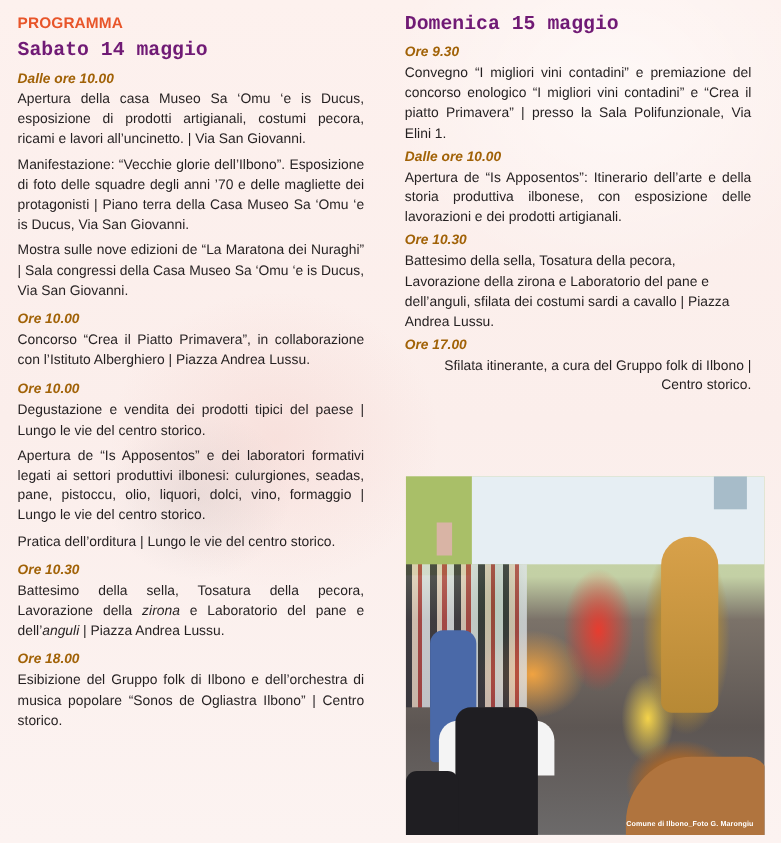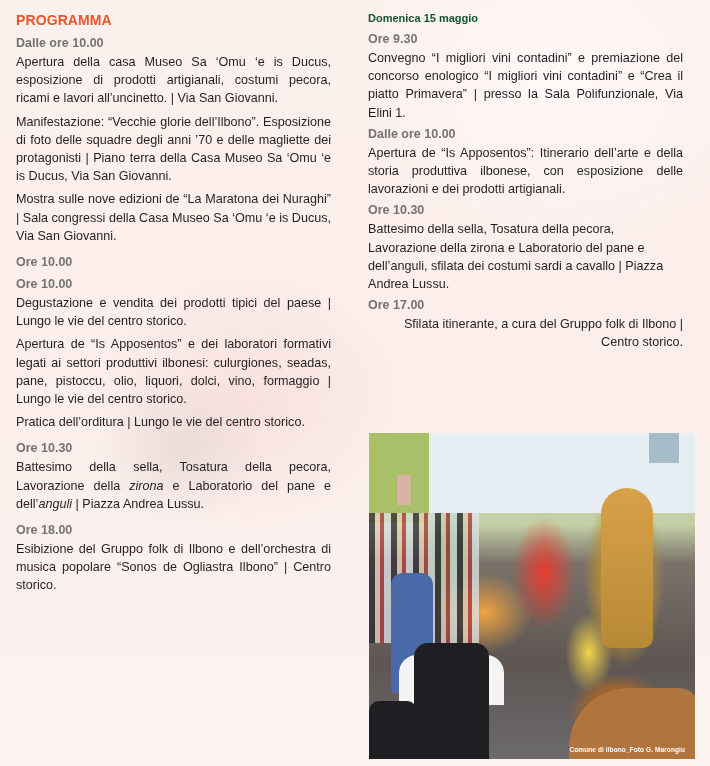--- a/index.html
+++ b/index.html
@@ -14,22 +14,22 @@
     background:
       radial-gradient(ellipse 120px 110px at 180px 450px, rgba(180,170,170,0.22), rgba(255,255,255,0) 70%),
       radial-gradient(ellipse 200px 180px at 250px 400px, rgba(235,170,160,0.20), rgba(255,255,255,0) 75%),
       radial-gradient(ellipse 260px 220px at 560px 80px, rgba(255,255,255,0.55), rgba(255,255,255,0) 80%),
       linear-gradient(180deg, #fdf1ee 0%, #fbeeeb 50%, #fcf3f1 100%);
   }
   .col { position:absolute; top:12px; }
   .col-left { left:16px; width:327px; }
   .col-right { left:368px; width:327px; }
   .h-section { color:#e8552a; font-weight:bold; font-size:14px; margin:0 0 8px 0; letter-spacing:0.1px; }
-  .h-day { color:#14532d; font-weight:bold; font-size:11px; margin:0 0 8px 0; }
-  .h-time { color:#737373; font-weight:bold; font-size:12.5px; margin:0 0 3px 0; }
+  .h-day { color:#701a75; font-weight:bold; font-size:18px; margin:0 0 8px 0;font-family:Liberation Mono, monospace; }
+  .h-time { color:#a16207; font-weight:bold; font-size:12.5px; margin:0 0 3px 0;font-style:italic; }
   .para { font-size:12.6px; line-height:18.2px; text-align:justify; margin:0 12px 5px 0; }
   .gap { height:5px; }
   .photo {
     position:absolute; left:369px; top:433px; width:326px; height:326px;
     overflow:hidden;
     background:
       radial-gradient(ellipse 50px 40px at 250px 280px, #b5763d 0%, #a0652f 60%, rgba(160,101,47,0) 100%),
       radial-gradient(ellipse 40px 90px at 255px 145px, #c8a24a 0%, #b38c37 55%, rgba(179,140,55,0) 100%),
       radial-gradient(ellipse 40px 70px at 175px 140px, #e73c2f 0%, rgba(231,60,47,0) 80%),
       radial-gradient(ellipse 30px 50px at 220px 220px, #f4d34a 0%, rgba(244,211,74,0) 80%),
@@ -54,30 +54,32 @@
     letter-spacing:0.1px;
   }
 </style>
 </head>
 <body>
 
 <div class="bg-wash"></div>
 
 <div class="col col-left">
   <div class="h-section">PROGRAMMA</div>
+  <div class="h-day">Sabato 14 maggio</div>
 
   <div>
     <div class="h-time">Dalle ore 10.00</div>
     <p class="para">Apertura della casa Museo Sa ‘Omu ‘e is Ducus, esposizione di prodotti artigianali, costumi pecora, ricami e lavori all’uncinetto. | Via San Giovanni.</p>
     <p class="para">Manifestazione: “Vecchie glorie dell’Ilbono”. Esposizione di foto delle squadre degli anni ’70 e delle magliette dei protagonisti | Piano terra della Casa Museo Sa ‘Omu ‘e is Ducus, Via San Giovanni.</p>
     <p class="para">Mostra sulle nove edizioni de “La Maratona dei Nuraghi” | Sala congressi della Casa Museo Sa ‘Omu ‘e is Ducus, Via San Giovanni.</p>
   </div>
   <div class="gap"></div>
   <div>
     <div class="h-time">Ore 10.00</div>
+    <p class="para">Concorso “Crea il Piatto Primavera”, in collaborazione con l’Istituto Alberghiero | Piazza Andrea Lussu.</p>
   </div>
   <div class="gap"></div>
   <div>
     <div class="h-time">Ore 10.00</div>
     <p class="para">Degustazione e vendita dei prodotti tipici del paese | Lungo le vie del centro storico.</p>
     <p class="para">Apertura de “Is Apposentos” e dei laboratori formativi legati ai settori produttivi ilbonesi: culurgiones, seadas, pane, pistoccu, olio, liquori, dolci, vino, formaggio | Lungo le vie del centro storico.</p>
     <p class="para">Pratica dell’orditura | Lungo le vie del centro storico.</p>
   </div>
   <div class="gap"></div>
   <div>

